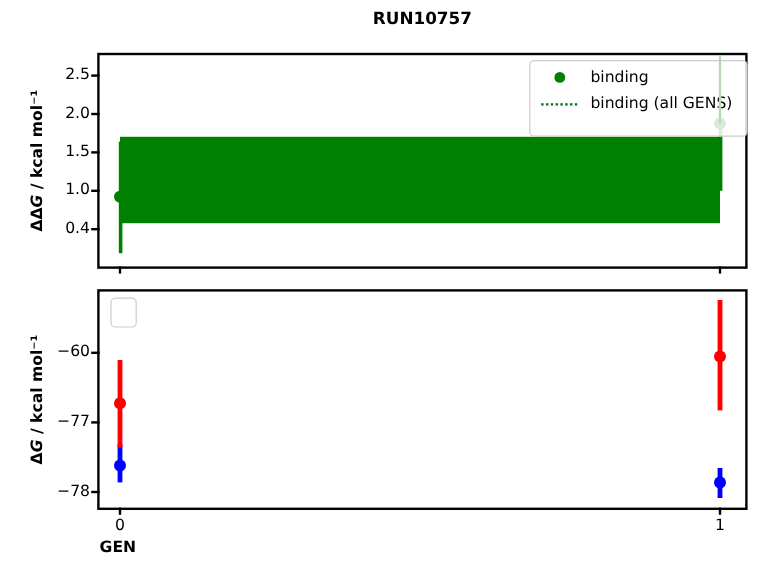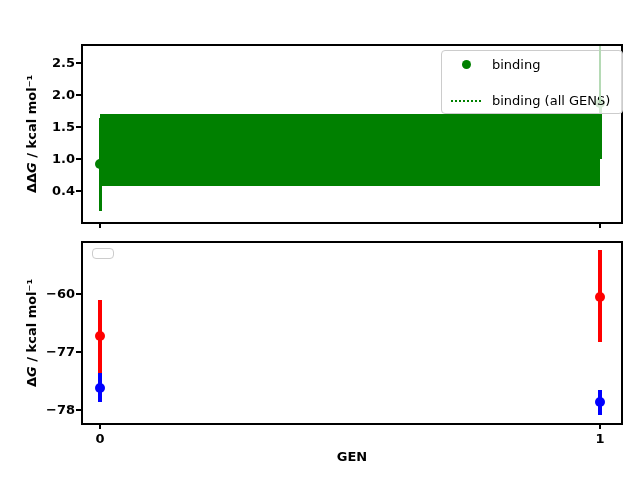--- a/index.html
+++ b/index.html
@@ -14,53 +14,54 @@
   }
   .plot-frame{position:absolute;border:2px solid #000;box-sizing:border-box;background:transparent;z-index:3;pointer-events:none;}
   #frame0{left:81px;top:44px;width:542px;height:180px;}
   #frame1{left:81px;top:241px;width:542px;height:184px;}
   .canvas{position:absolute;left:0;top:0;width:640px;height:480px;}
   .band{position:absolute;z-index:1;}
   .errbar{position:absolute;z-index:2;}
   .clipped{z-index:6;}
   .dot{position:absolute;width:10px;height:10px;border-radius:50%;z-index:2;}
   .tickmark{position:absolute;background:#000;z-index:3;}
-  .ticklabel{position:absolute;font-size:13px;font-weight:bold;line-height:16px;}
+  .ticklabel{position:absolute;font-size:13px;font-weight:normal;line-height:16px;}
   .ticklabel.y{text-align:right;transform:translateY(-50%);}
   .ticklabel.x{text-align:center;}
   .ylabel{
     position:absolute;writing-mode:vertical-rl;transform:rotate(180deg);
     font-size:13px;font-weight:bold;text-align:center;width:20px;line-height:20px;
     white-space:nowrap;
   }
   #ylabel0{left:22px;top:46px;height:176px;}
   #ylabel1{left:22px;top:243px;height:180px;}
   .ylabel i{font-style:italic;}
   .xlabel{
-    position:absolute;left:83px;width:538px;top:449px;text-align:center;
+    position:absolute;left:83px;width:538px;top:449px;text-align:left;
     font-size:13px;font-weight:bold;
   }
   .legend{
     position:absolute;z-index:5;background:rgba(255,255,255,0.85);
     border:1px solid #cccccc;border-radius:4px;
-    padding:5px 12px 4px 8px;display:flex;flex-direction:column;gap:19px;
+    padding:5px 12px 18px 8px;display:flex;flex-direction:column;gap:5px;
     font-size:13px;line-height:17px;
   }
   #legend-top{left:441px;top:50px;}
   #legend-bottom{left:92px;top:248px;}
   .legend-row{display:flex;align-items:center;gap:10px;}
   .lgd-marker{width:32px;display:flex;justify-content:center;align-items:center;}
   .lgd-dot{width:9px;height:9px;border-radius:50%;display:inline-block;}
   .lgd-line{width:30px;height:0;border-top:2px dotted #008000;display:inline-block;}
 </style>
 </head>
 <body>
 
 <div class="figure">
 
+  <div class="fig-title">RUN10757</div>
 
   <div class="plot-frame" id="frame0"></div>
   <div class="plot-frame" id="frame1"></div>
 
   <div class="ylabel" id="ylabel0"><span>ΔΔ</span><i>G</i><span> / kcal mol⁻¹</span></div>
 
   <div class="ylabel" id="ylabel1"><span>Δ</span><i>G</i><span> / kcal mol⁻¹</span></div>
 
   <div class="xlabel">GEN</div>
 

